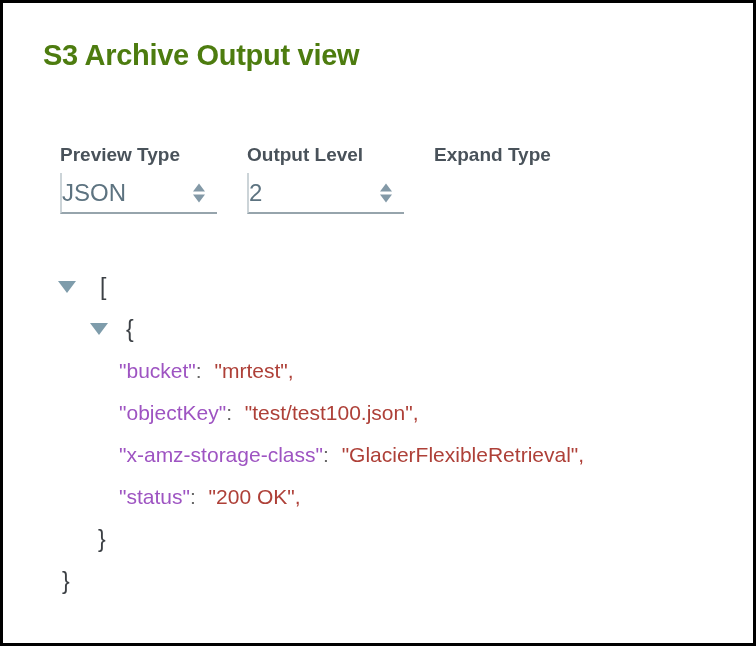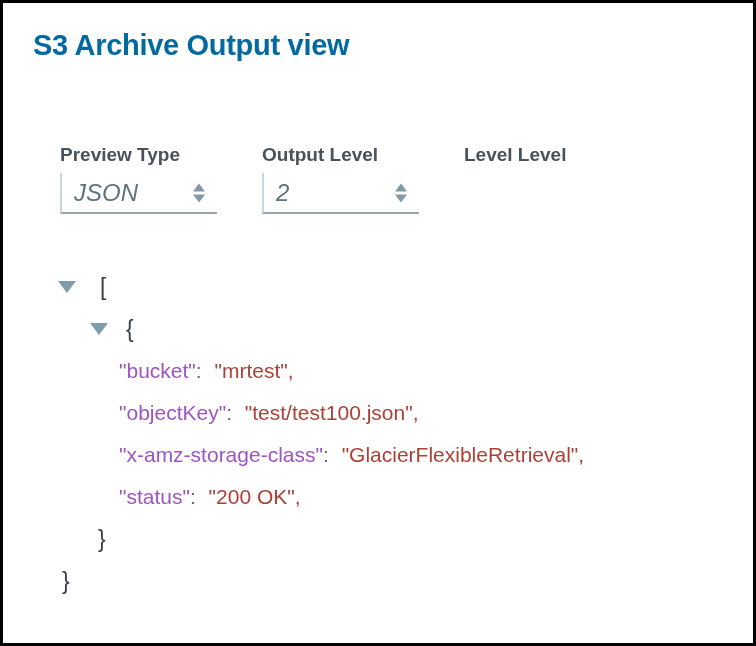--- a/index.html
+++ b/index.html
@@ -14,33 +14,33 @@
     height: 646px;
     box-sizing: border-box;
     border: 3px solid #000000;
     background: #ffffff;
     overflow: hidden;
   }
   .title {
     position: absolute;
     left: 28px;
     top: 24px;
-    margin: 2px;
+    margin: 12px;
     font-size: 29px;
     font-weight: bold;
-    color: #0369a1;
+    color: #4d7c0f;
     letter-spacing: -0.3px;
   }
   
   .controls {
     position: absolute;
     left: 57px;
     top: 141px;
     display: flex;
-    gap: 45px;
+    gap: 30px;
   }
   .control { width: 157px; }
   .control-label {
     font-size: 19px;
     font-weight: bold;
     color: var(--label-gray, #49525a);
     margin-bottom: 7px;
     white-space: nowrap;
   }
   .select-box {
@@ -51,22 +51,21 @@
     border-left: 2px solid #ccd4d8;
     border-bottom: 2px solid var(--accent-border, #96a4ac);
     background: #ffffff;
     display: flex;
     align-items: center;
     cursor: pointer;
   }
   .select-value {
     font-size: 24px;
     color: var(--value-slate, #5d7380);
-    padding-left: 12px;
-    font-style: italic;
+    padding-left: 0;
   }
   .spinner {
     position: absolute;
     right: 12px;
     top: 50%;
     transform: translateY(-50%);
     display: flex;
     flex-direction: column;
     gap: 3px;
   }
@@ -141,21 +140,21 @@
       <div class="select-box">
         <span class="select-value">2</span>
         <span class="spinner">
             <span class="tri-up"></span>
             <span class="tri-down"></span>
           </span>
       </div>
     </div>
 
     <div class="control">
-      <div class="control-label">Level Level</div>
+      <div class="control-label">Expand Type</div>
     </div>
 
   </div>
 
   <div class="json-tree">
 
     <div class="line l-open0">
       <span class="expander"></span>
       <span class="punct">[</span>
     </div>

